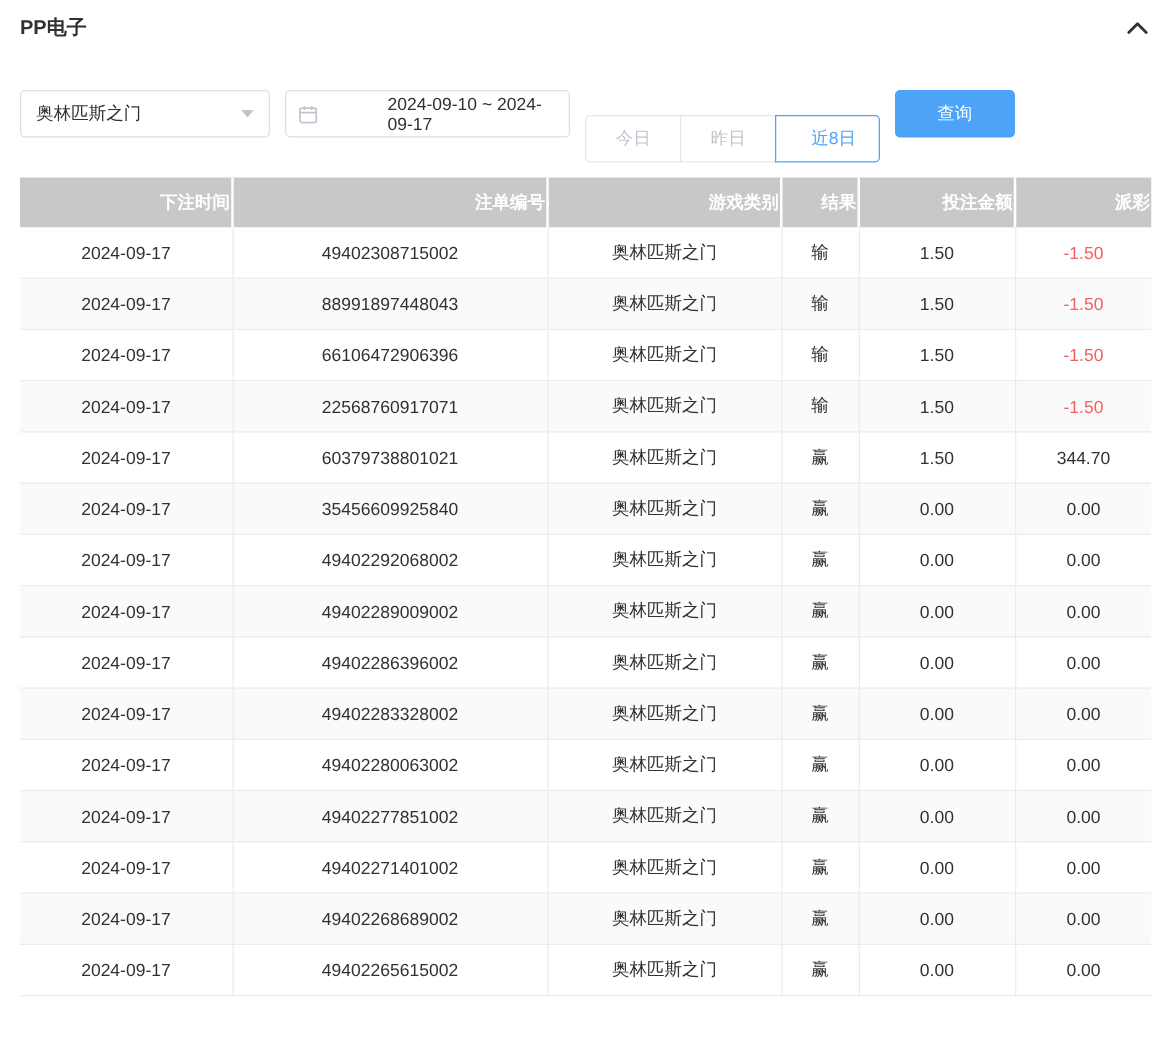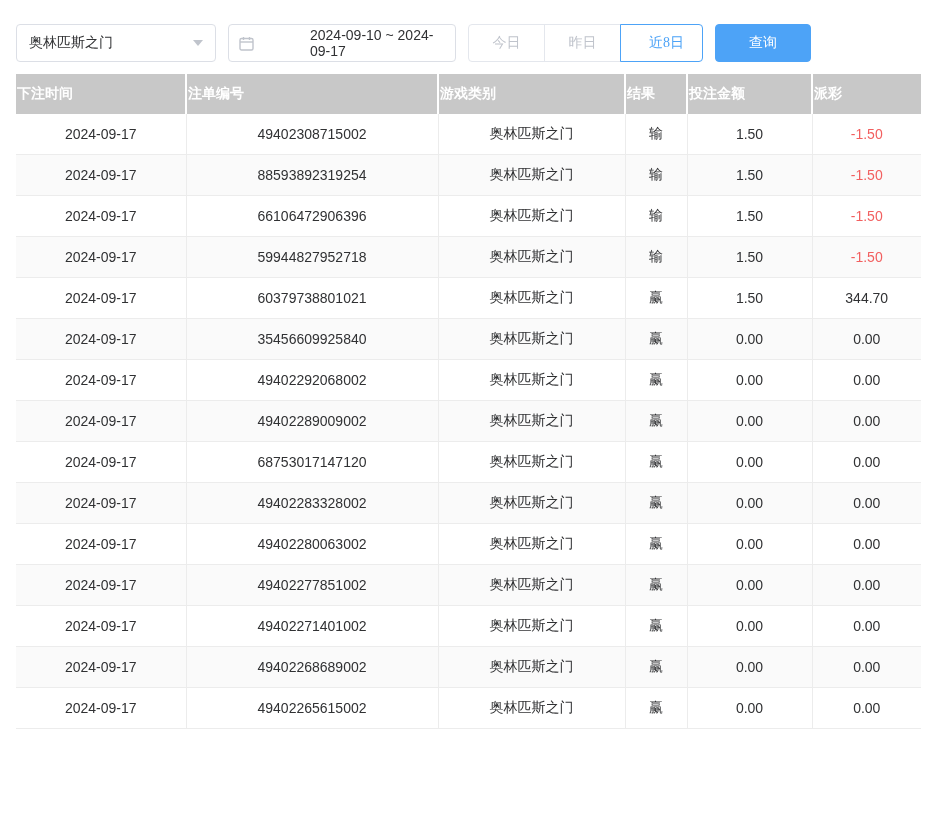--- a/index.html
+++ b/index.html
@@ -27,21 +27,22 @@
   .date-box{
     margin-left:12px;width:228px;height:38px;border:1px solid #dcdfe6;border-radius:4px;
     display:flex;align-items:center;padding:0 10px;box-sizing:border-box;cursor:pointer;background:#fff;gap:48px;
   }
   .date-box svg{margin-right:8px;flex:none;}
   .btn-group{display:flex;margin-left:12px;}
   .qbtn{
     height:38px;min-width:77px;padding:0 18px;background:#fff;
     border:1px solid #e4e7ed;color:#c0c4cc;font-size:14px;cursor:pointer;
     margin-left:-1px;box-sizing:border-box;
-    font-family:Liberation Serif, serif;
+    font-family:Liberation Sans, sans-serif;
+    margin-top:40px;
   }
   .btn-group .qbtn:first-child{border-radius:4px 0 0 4px;margin-left:0;}
   .btn-group .qbtn:last-child{border-radius:0 4px 4px 0;padding-left:28px;}
   .qbtn.active{color:var(--accent);border-color:var(--accent);position:relative;z-index:1;}
   .search-btn{
     margin-left:12px;height:38px;min-width:80px;padding:0 33px;
     background:var(--accent);border:1px solid var(--accent);color:#fff;
     border-radius:4px;font-size:14px;cursor:pointer;
     font-family:"Liberation Sans","DejaVu Sans",sans-serif;
   }
@@ -56,37 +57,45 @@
   .summary th:last-child{border-right:none;}
   .summary td{
     height:42px;text-align:center;background:#fff;
     border-bottom:1px solid #ebebeb;border-right:1px solid #f0f0f0;
   }
   .summary td:last-child{border-right:none;}
 
   .data{margin-top:12px;}
   .data th{
     background:#c8c8c8;color:#fff;height:38px;font-weight:bold;font-size:14px;
-    border-right:2px solid #fff;text-align:left;
+    border-right:2px solid #fff;text-align:right;
   }
   .data th:last-child{border-right:none;}
   .data td{
     height:38px;text-align:center;background:#fff;
     border-bottom:1px solid #ececec;border-right:1px solid #ececec;
   }
   .data td:last-child{border-right:none;}
   .data tr.stripe td{background:#fafafa;}
 
   .neg{color:var(--neg);}
 </style>
 </head>
 <body>
 
 <div class="page">
 
+  <div class="panel-header">
+    <span class="panel-title">PP电子</span>
+    <span class="collapse-btn">
+      <svg width="18" height="12" viewBox="0 0 18 12">
+        <polyline points="2,10 9,3 16,10" fill="none" stroke="#303133" stroke-width="2.2" stroke-linecap="round" stroke-linejoin="round"></polyline>
+      </svg>
+    </span>
+  </div>
 
   <div class="filters">
     <div class="select-box">
       <span>奥林匹斯之门</span>
       <span class="caret"></span>
     </div>
 
     <div class="date-box">
       <svg width="15" height="15" viewBox="0 0 15 15">
         <rect x="1" y="2.5" width="13" height="11.5" rx="1.5" fill="none" stroke="#c0c4cc" stroke-width="1.4"></rect>
@@ -130,37 +139,37 @@
         <tr>
     <td>2024-09-17</td>
     <td>49402308715002</td>
     <td>奥林匹斯之门</td>
     <td>输</td>
     <td>1.50</td>
     <td class="neg">-1.50</td>
   </tr>
         <tr class="stripe">
     <td>2024-09-17</td>
-    <td>88593892319254</td>
+    <td>88991897448043</td>
     <td>奥林匹斯之门</td>
     <td>输</td>
     <td>1.50</td>
     <td class="neg">-1.50</td>
   </tr>
         <tr>
     <td>2024-09-17</td>
     <td>66106472906396</td>
     <td>奥林匹斯之门</td>
     <td>输</td>
     <td>1.50</td>
     <td class="neg">-1.50</td>
   </tr>
         <tr class="stripe">
     <td>2024-09-17</td>
-    <td>59944827952718</td>
+    <td>22568760917071</td>
     <td>奥林匹斯之门</td>
     <td>输</td>
     <td>1.50</td>
     <td class="neg">-1.50</td>
   </tr>
         <tr>
     <td>2024-09-17</td>
     <td>60379738801021</td>
     <td>奥林匹斯之门</td>
     <td>赢</td>
@@ -186,21 +195,21 @@
         <tr class="stripe">
     <td>2024-09-17</td>
     <td>49402289009002</td>
     <td>奥林匹斯之门</td>
     <td>赢</td>
     <td>0.00</td>
     <td>0.00</td>
   </tr>
         <tr>
     <td>2024-09-17</td>
-    <td>68753017147120</td>
+    <td>49402286396002</td>
     <td>奥林匹斯之门</td>
     <td>赢</td>
     <td>0.00</td>
     <td>0.00</td>
   </tr>
         <tr class="stripe">
     <td>2024-09-17</td>
     <td>49402283328002</td>
     <td>奥林匹斯之门</td>
     <td>赢</td>

